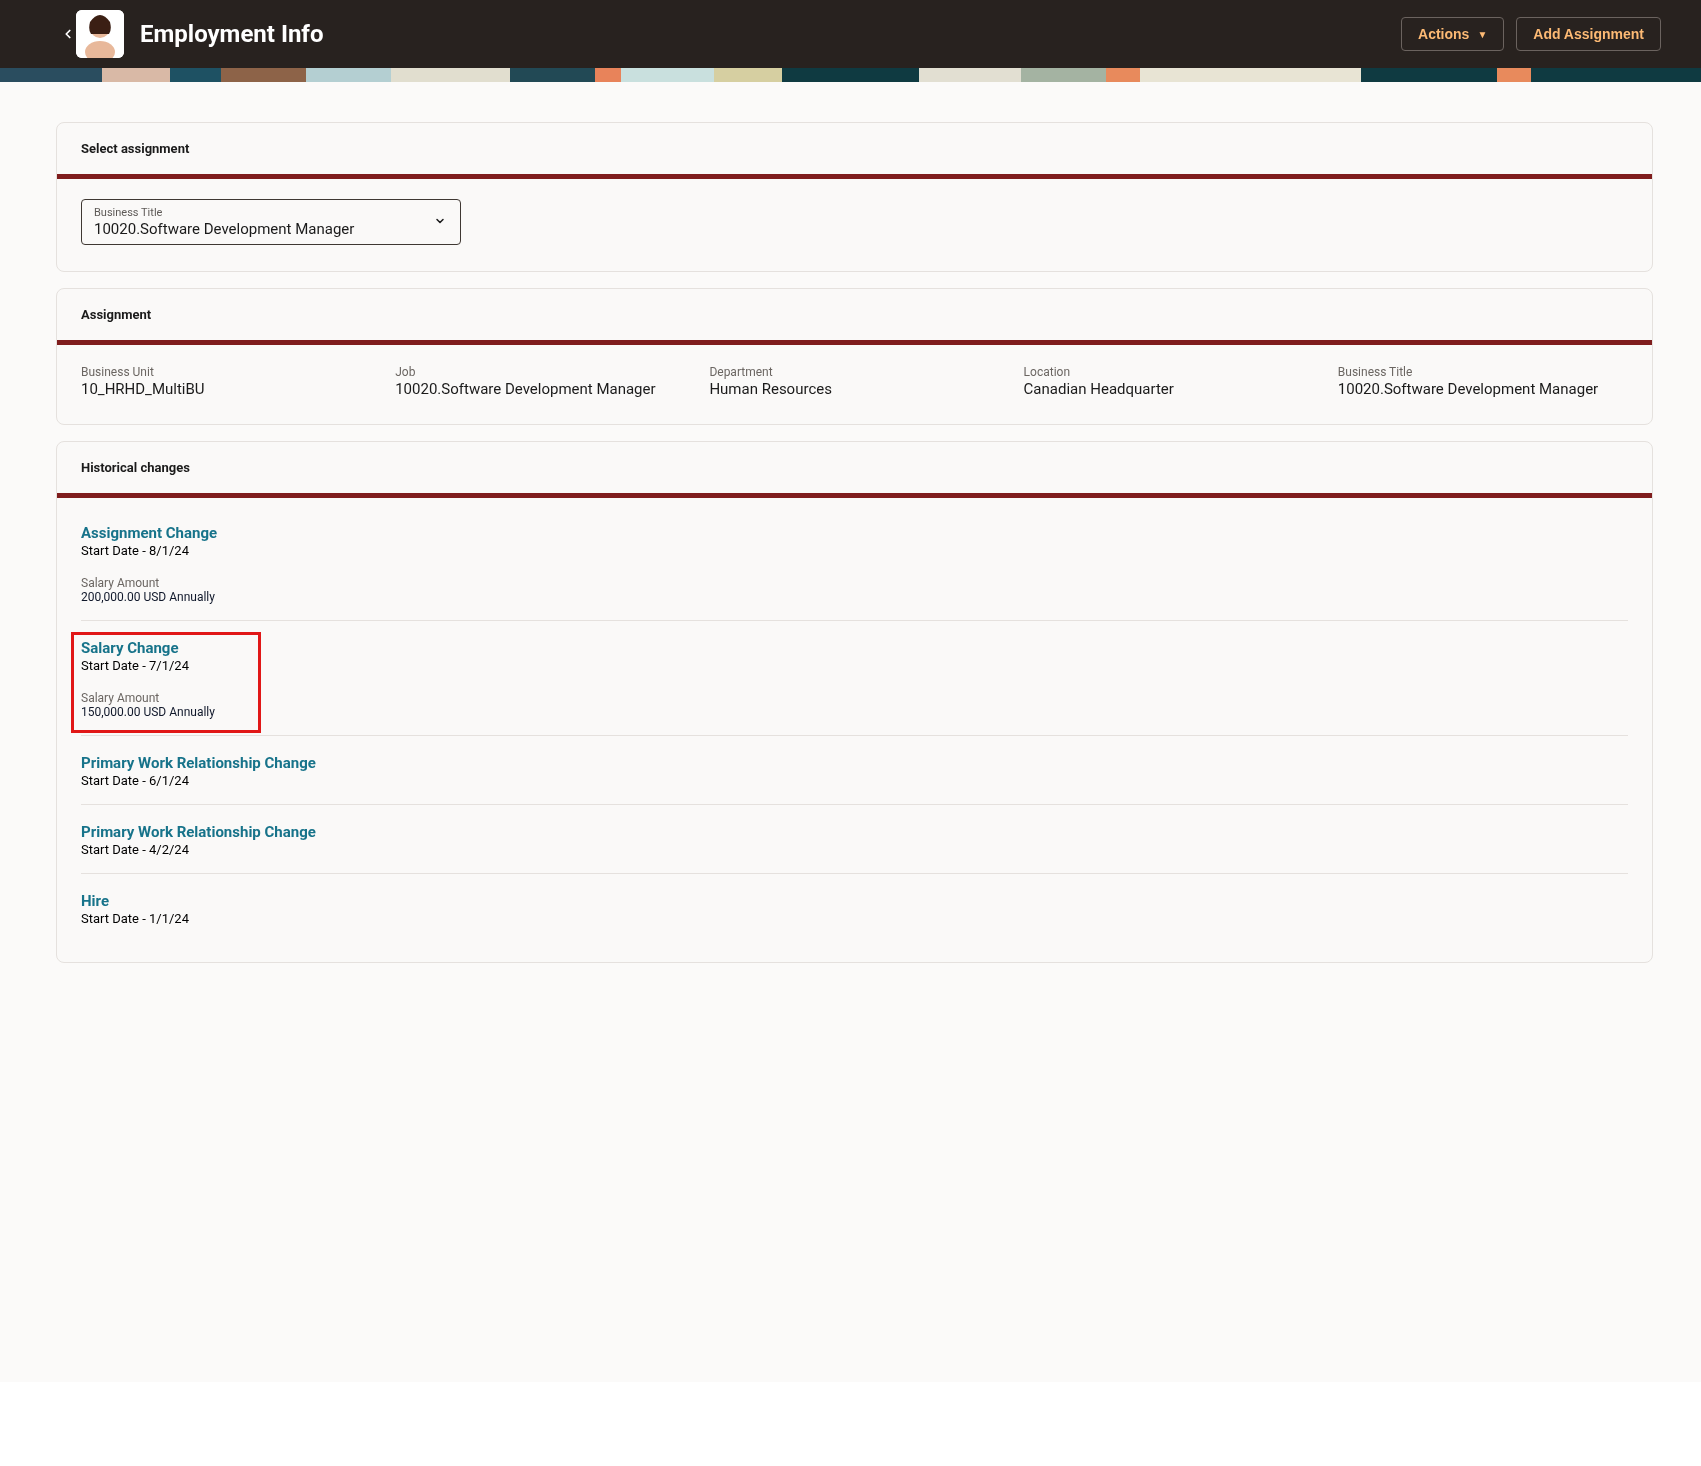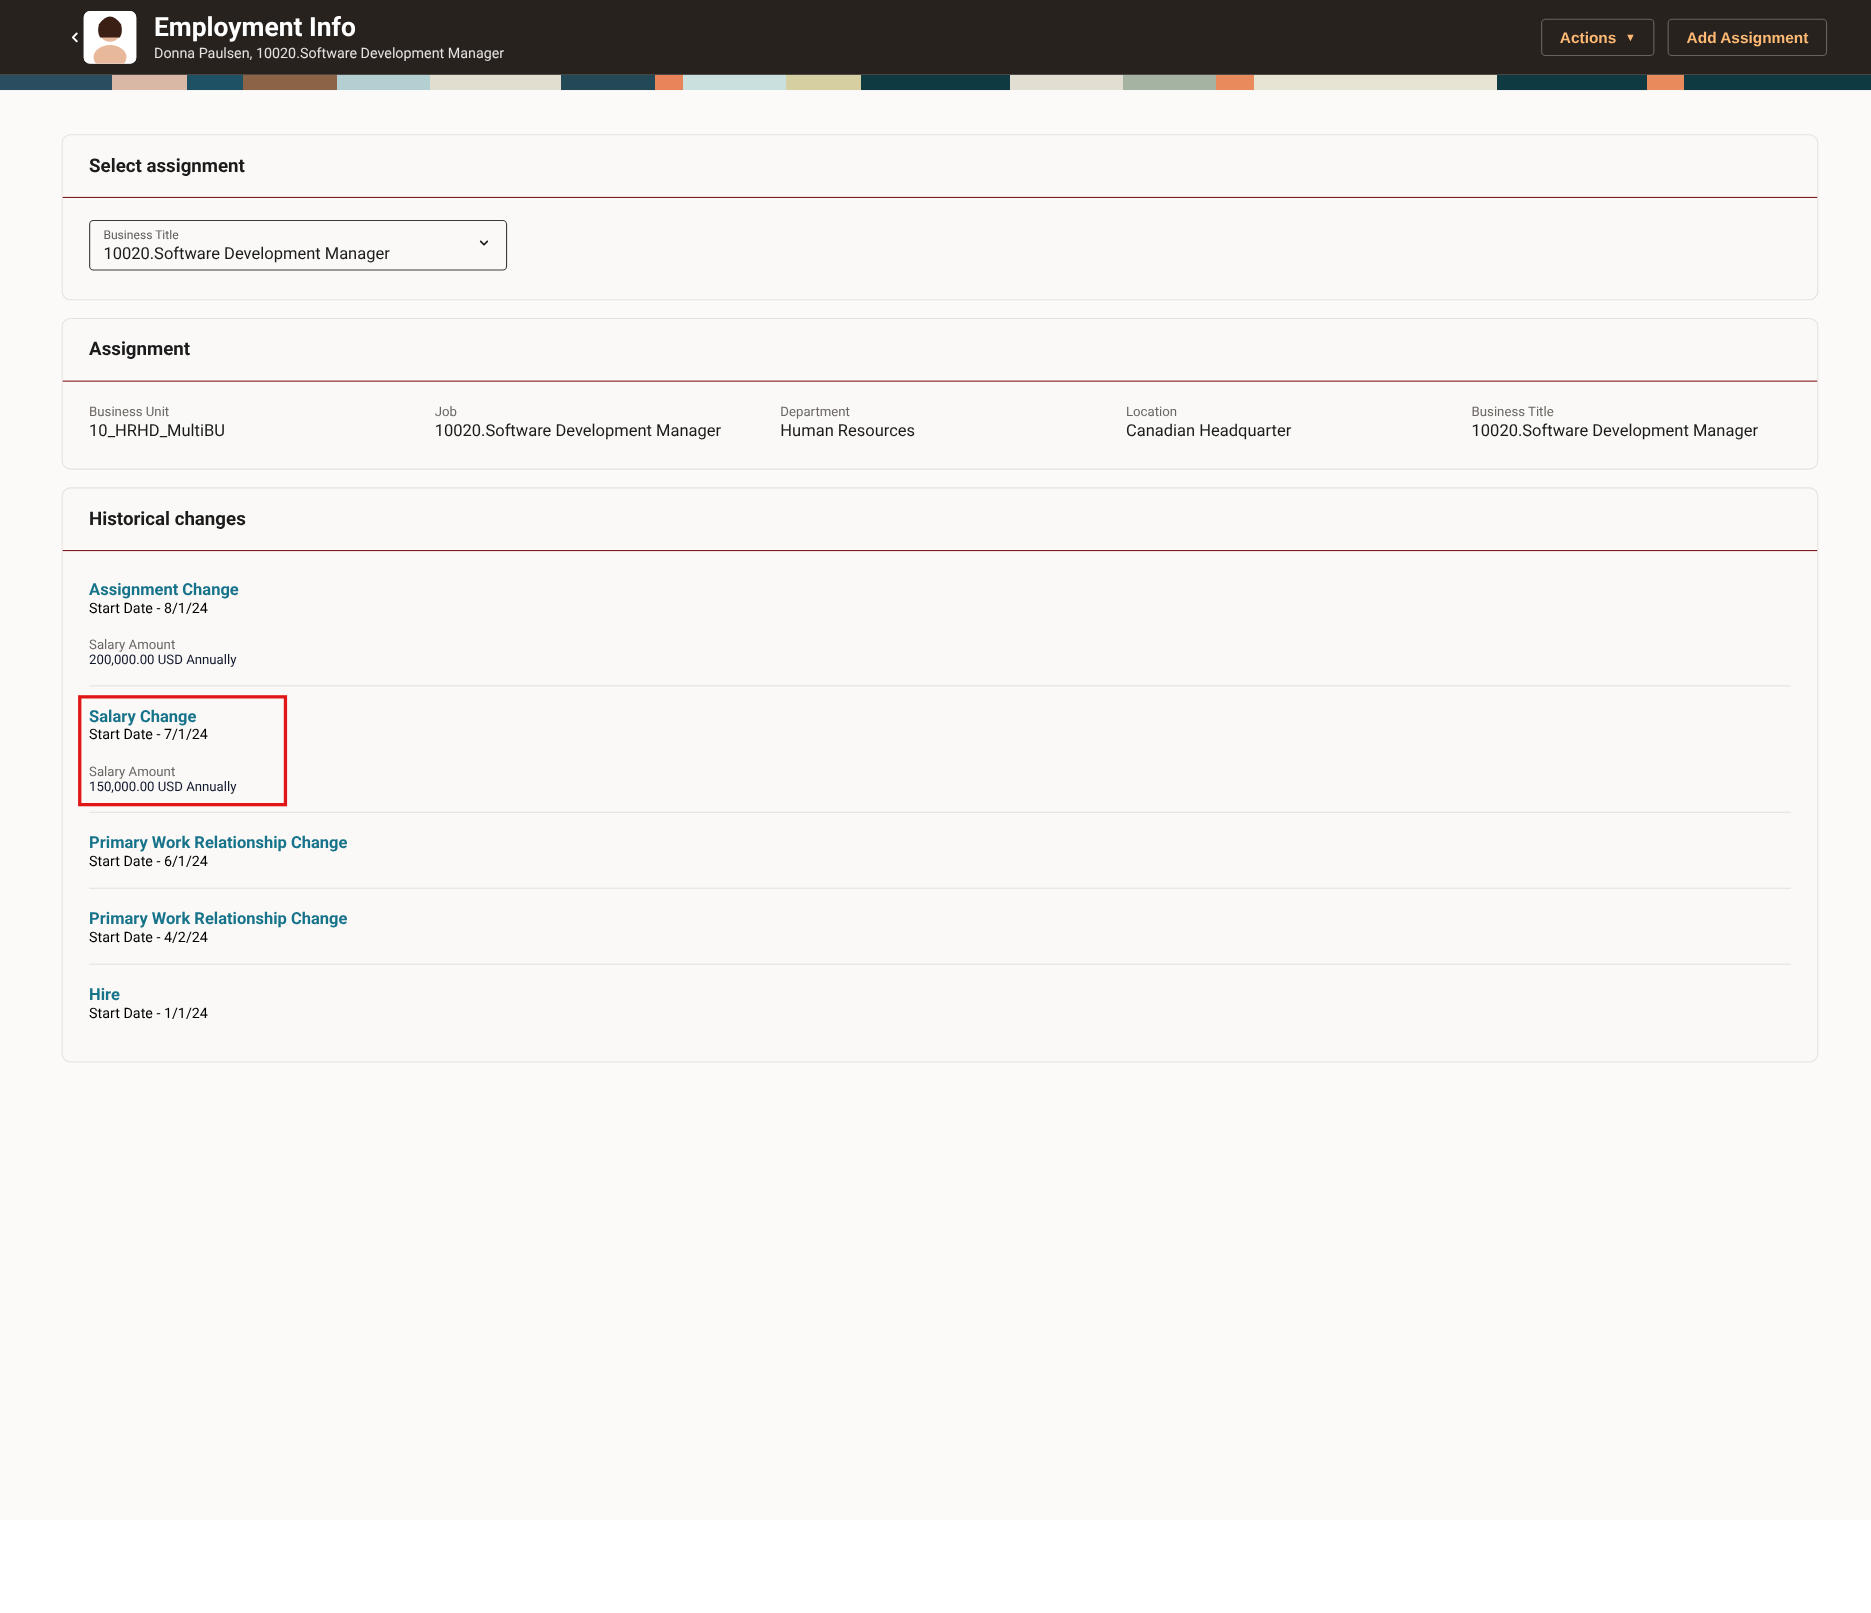--- a/index.html
+++ b/index.html
@@ -89,23 +89,23 @@
     min-height: 1300px;
   }
   .card {
     background: #faf9f8;
     border: 1px solid #e5e1de;
     border-radius: 8px;
     margin-bottom: 16px;
   }
   .card-header {
     padding: 18px 24px;
-    font-size: 17px;
+    font-size: 13px;
     font-weight: 700;
-    border-bottom: 1px solid #7f1d1d;
+    border-bottom: 5px solid #7f1d1d;
   }
   .card-body { padding: 20px 24px 26px; }
 
   .select-wrap {
     position: relative;
     width: 380px;
     border: 1px solid #3f3833;
     border-radius: 4px;
     background: #faf9f8;
     padding: 6px 12px 6px 12px;
@@ -188,21 +188,20 @@
   <div class="avatar">
     <svg viewBox="0 0 48 48">
       <rect width="48" height="48" fill="#ffffff"></rect>
       <circle cx="24" cy="18" r="10" fill="#e8b89a"></circle>
       <path d="M14 12 Q24 -2 34 12 Q36 20 33 24 L15 24 Q12 20 14 12 Z" fill="#3b1f14"></path>
       <ellipse cx="24" cy="42" rx="15" ry="11" fill="#e8b89a"></ellipse>
     </svg>
   </div>
   <div class="title-block">
     <div class="title-main">Employment Info</div>
-    <div class="title-sub">Donna Paulsen, 10020.Software Development Manager</div>
   </div>
   <div class="header-actions">
     <button class="btn">
       <span>Actions</span>
       <span class="caret">▼</span>
     </button>
     <button class="btn">
       <span>Add Assignment</span>
     </button>
   </div>

